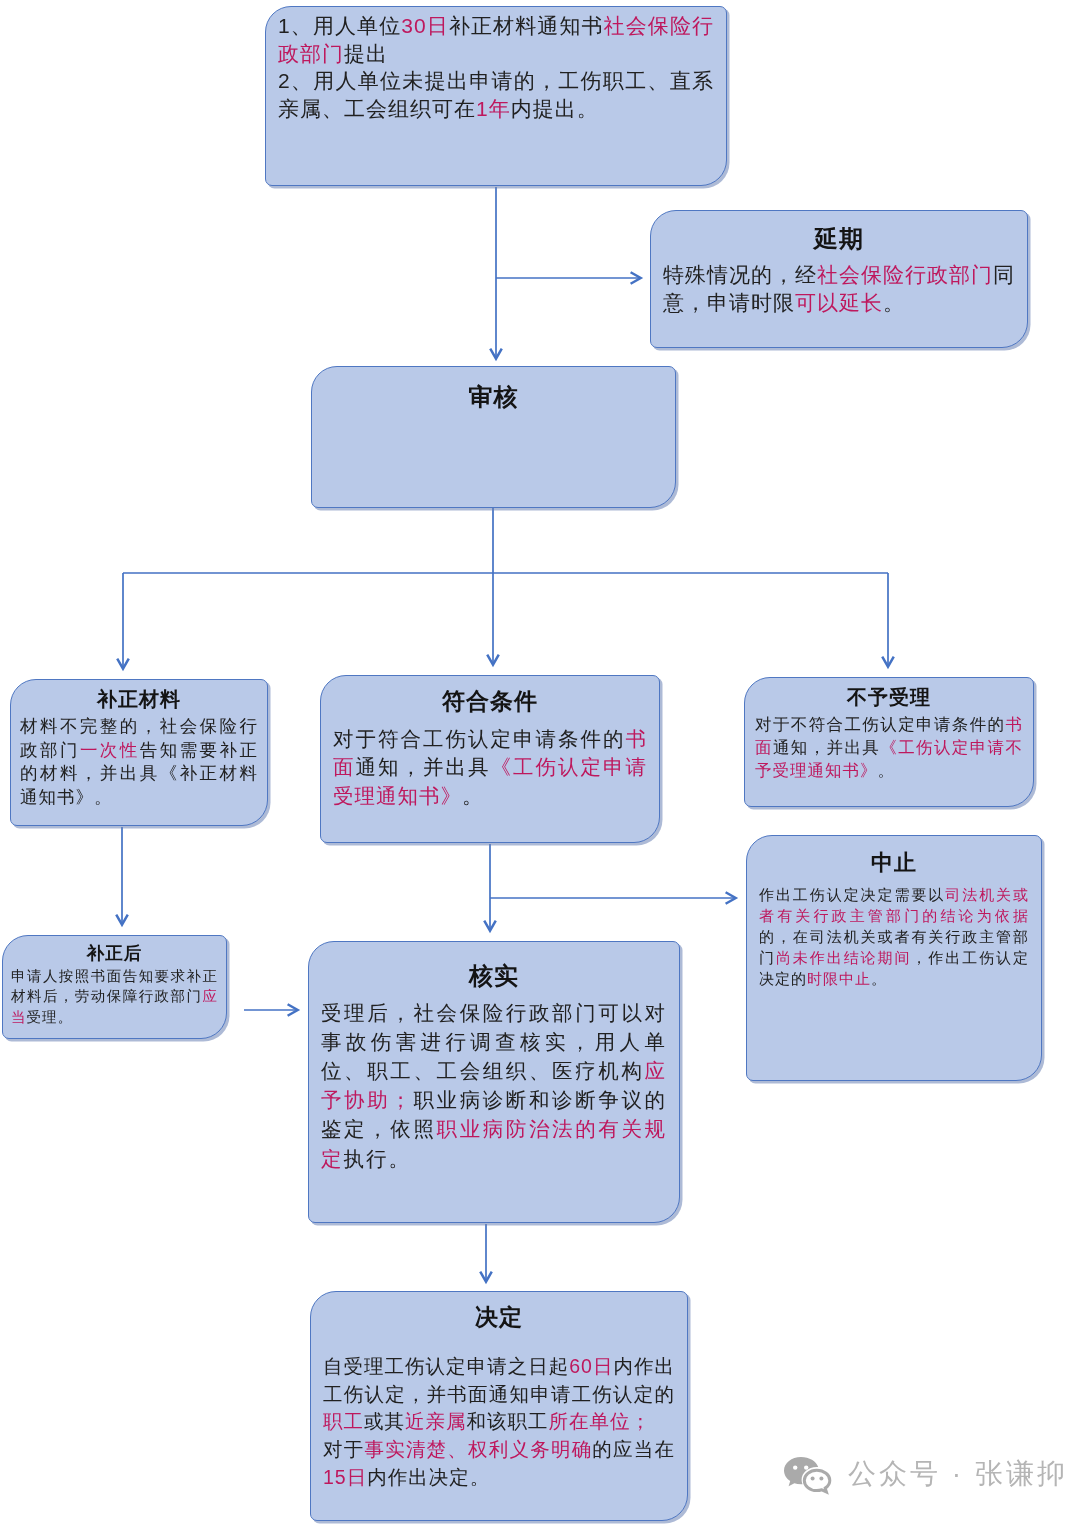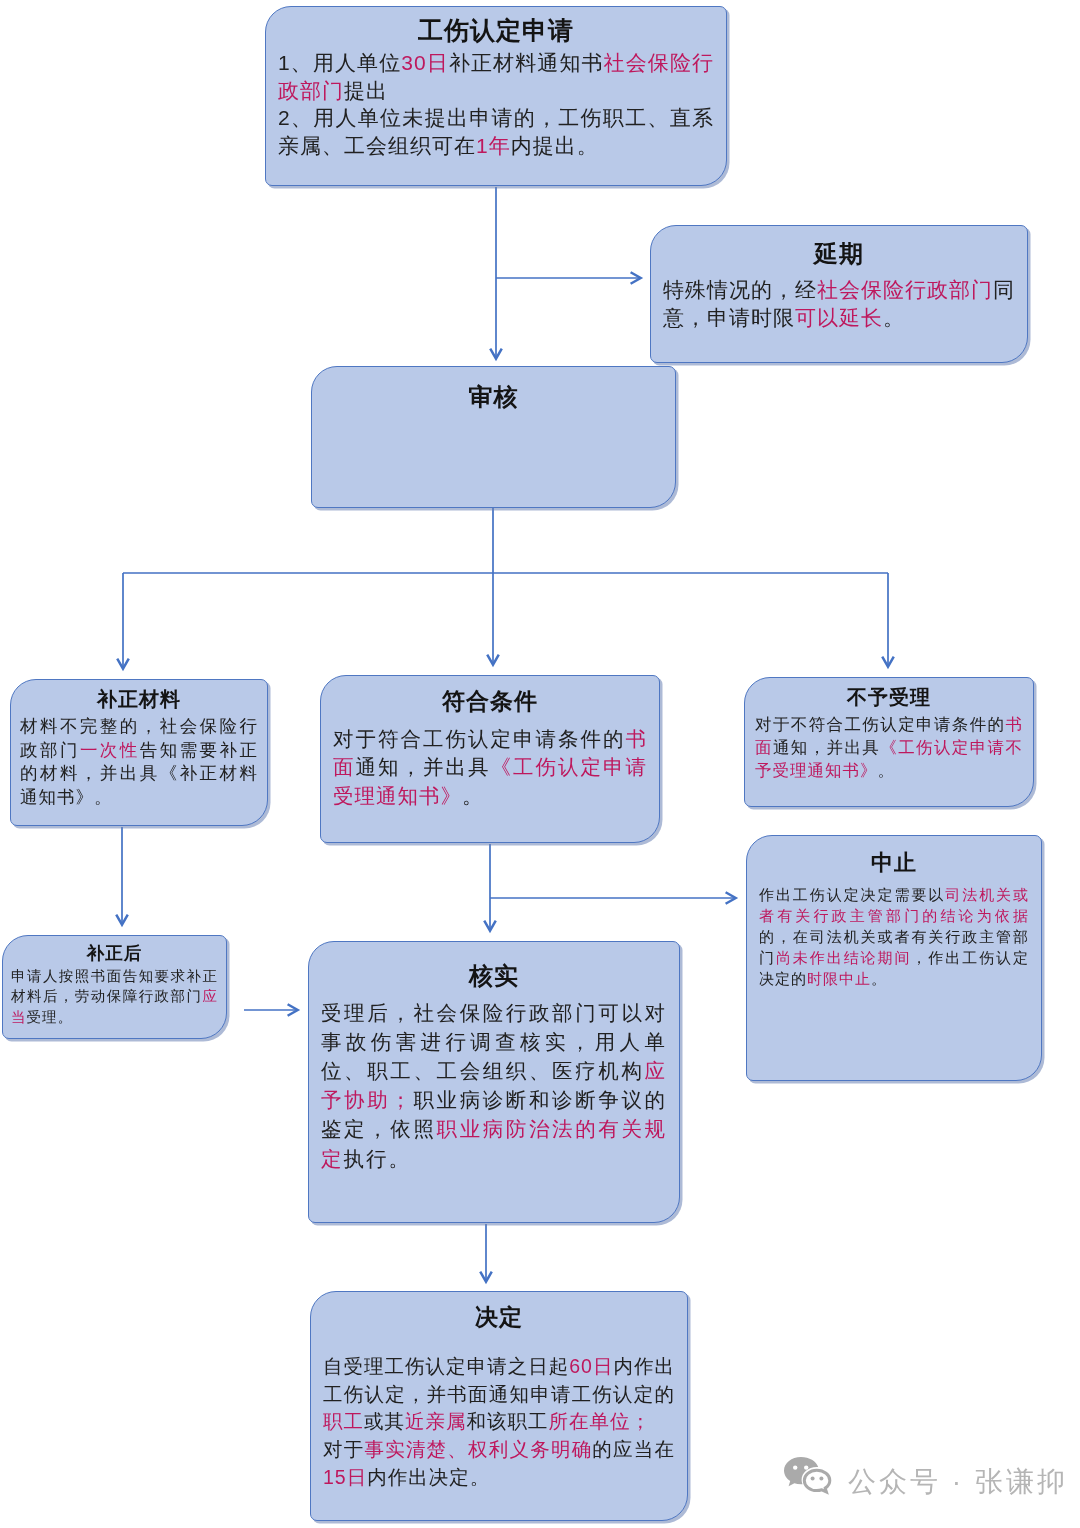--- a/index.html
+++ b/index.html
@@ -32,21 +32,21 @@
     text-align:justify;
     letter-spacing:1px;
     line-height:1.32;
   }
   .body .para{margin:0;}
   .red{color:#be185d;}
   
   .b-apply{left:265px;top:6px;width:462px;height:180px;}
   .b-apply .title{font-size:25px;}
   .b-apply .body{font-size:21px;}
-  .b-extension{left:650px;top:225px;width:378px;height:138px;padding-top:10px;}
+  .b-extension{left:650px;top:210px;width:378px;height:138px;padding-top:10px;}
   .b-extension .title{font-size:24px;margin-bottom:6px;}
   .b-extension .body{font-size:21px;}
   .b-review{left:311px;top:366px;width:365px;height:142px;padding-top:12px;}
   .b-review .title{font-size:24px;margin-bottom:10px;}
   .b-review .body{font-size:21px;text-align:center;}
   .b-supplement{left:10px;top:679px;width:258px;height:147px;padding:4px 9px;}
   .b-supplement .title{font-size:20px;}
   .b-supplement .body{font-size:17.5px;line-height:1.35;}
   .b-qualified{left:320px;top:675px;width:340px;height:168px;padding-top:8px;}
   .b-qualified .title{font-size:23px;margin-bottom:8px;}
@@ -62,21 +62,21 @@
   .b-aftersupp .body{font-size:14.5px;line-height:1.4;}
   .b-verify{left:308px;top:941px;width:372px;height:282px;padding-top:16px;}
   .b-verify .title{font-size:24px;margin-bottom:6px;}
   .b-verify .body{font-size:20.5px;line-height:1.42;letter-spacing:2px;}
   .b-decision{left:310px;top:1291px;width:378px;height:230px;padding-top:8px;}
   .b-decision .title{font-size:23px;margin-bottom:20px;}
   .b-decision .body{font-size:19.5px;line-height:1.42;}
   
   .watermark{
     position:absolute;left:782px;top:1455px;
-    display:flex;align-items:flex-end;gap:14px;
+    display:flex;align-items:flex-start;gap:14px;
     color:#b5b5b5;
   }
   .watermark .wm-label{font-size:28px;letter-spacing:3px;}
 </style>
 </head>
 <body>
 
 <div id="canvas">
 
   <svg id="connectors" viewBox="0 0 1080 1528" xmlns="http://www.w3.org/2000/svg">
@@ -94,21 +94,20 @@
       <path d="M888,573 V666" marker-end="url(#arrow)"></path>
       <path d="M122,827 V924" marker-end="url(#arrow)"></path>
       <path d="M490,844 V930" marker-end="url(#arrow)"></path>
       <path d="M490,898 H735" marker-end="url(#arrow)"></path>
       <path d="M244,1010 H297" marker-end="url(#arrow)"></path>
       <path d="M486,1224 V1281" marker-end="url(#arrow)"></path>
     </g>
   </svg>
 
   <div class="box b-apply">
-    <div class="title">工伤认定申请</div>
     <div class="body">
         <div class="para"><span>1、用人单位</span><span class="red">30日</span><span>补正材料通知书</span><span class="red">社会保险行政部门</span><span>提出</span></div>
         <div class="para"><span>2、用人单位未提出申请的，工伤职工、直系亲属、工会组织可在</span><span class="red">1年</span><span>内提出。</span></div>
       </div>
   </div>
 
   <div class="box b-extension">
     <div class="title">延期</div>
     <div class="body">
         <div class="para"><span>特殊情况的，经</span><span class="red">社会保险行政部门</span><span>同意，申请时限</span><span class="red">可以延长</span><span>。</span></div>

